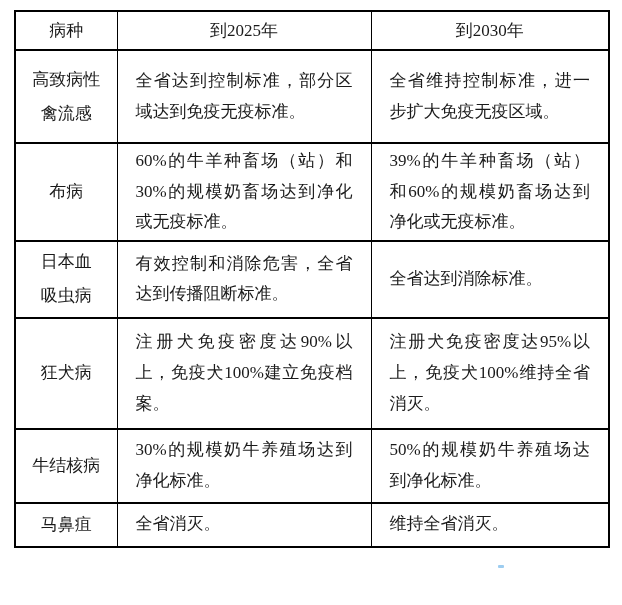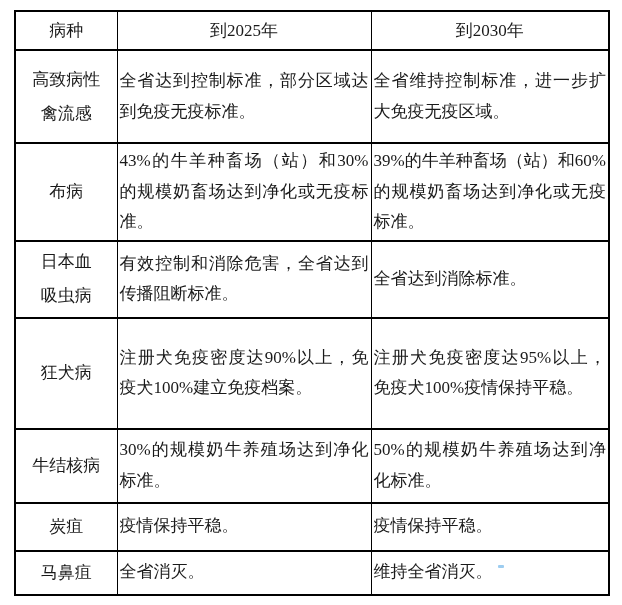--- a/index.html
+++ b/index.html
@@ -29,21 +29,21 @@
   col.c-2030   { width: 238px; }
 
   .doc-table td {
     border-left: 1px solid #000;
     border-right: 1px solid #000;
     border-top: 2px solid #000;
     border-bottom: 2px solid #000;
     font-size: 17px;
     font-weight: normal;
     vertical-align: middle;
-    padding: 2px 2px;
+    padding: 2px 18px;
     box-sizing: border-box;
   }
   .doc-table td.head {
     text-align: center;
     line-height: 1.4;
   }
   .doc-table td.disease {
     text-align: center;
     white-space: pre-line;
     line-height: 2.0;
@@ -89,43 +89,38 @@
       <td class="head">到2030年</td>
     </tr>
     <tr class="r-0">
       <td class="disease">高致病性
 禽流感</td>
       <td class="target">全省达到控制标准，部分区域达到免疫无疫标准。</td>
       <td class="target">全省维持控制标准，进一步扩大免疫无疫区域。</td>
     </tr>
     <tr class="r-1">
       <td class="disease">布病</td>
-      <td class="target">43%的牛羊种畜场（站）和30%的规模奶畜场达到净化或无疫标准。</td>
+      <td class="target">60%的牛羊种畜场（站）和30%的规模奶畜场达到净化或无疫标准。</td>
       <td class="target">39%的牛羊种畜场（站）和60%的规模奶畜场达到净化或无疫标准。</td>
     </tr>
     <tr class="r-2">
       <td class="disease">日本血
 吸虫病</td>
       <td class="target">有效控制和消除危害，全省达到传播阻断标准。</td>
       <td class="target">全省达到消除标准。</td>
     </tr>
     <tr class="r-3">
       <td class="disease">狂犬病</td>
       <td class="target">注册犬免疫密度达90%以上，免疫犬100%建立免疫档案。</td>
-      <td class="target">注册犬免疫密度达95%以上，免疫犬100%疫情保持平稳。</td>
+      <td class="target">注册犬免疫密度达95%以上，免疫犬100%维持全省消灭。</td>
     </tr>
     <tr class="r-4">
       <td class="disease">牛结核病</td>
       <td class="target">30%的规模奶牛养殖场达到净化标准。</td>
       <td class="target">50%的规模奶牛养殖场达到净化标准。</td>
-    </tr>
-    <tr class="r-5">
-      <td class="disease">炭疽</td>
-      <td class="target">疫情保持平稳。</td>
-      <td class="target">疫情保持平稳。</td>
     </tr>
     <tr class="r-6">
       <td class="disease">马鼻疽</td>
       <td class="target">全省消灭。</td>
       <td class="target">维持全省消灭。</td>
     </tr>
   </tbody>
 </table>
 
 <div class="blue-artifact"></div>

